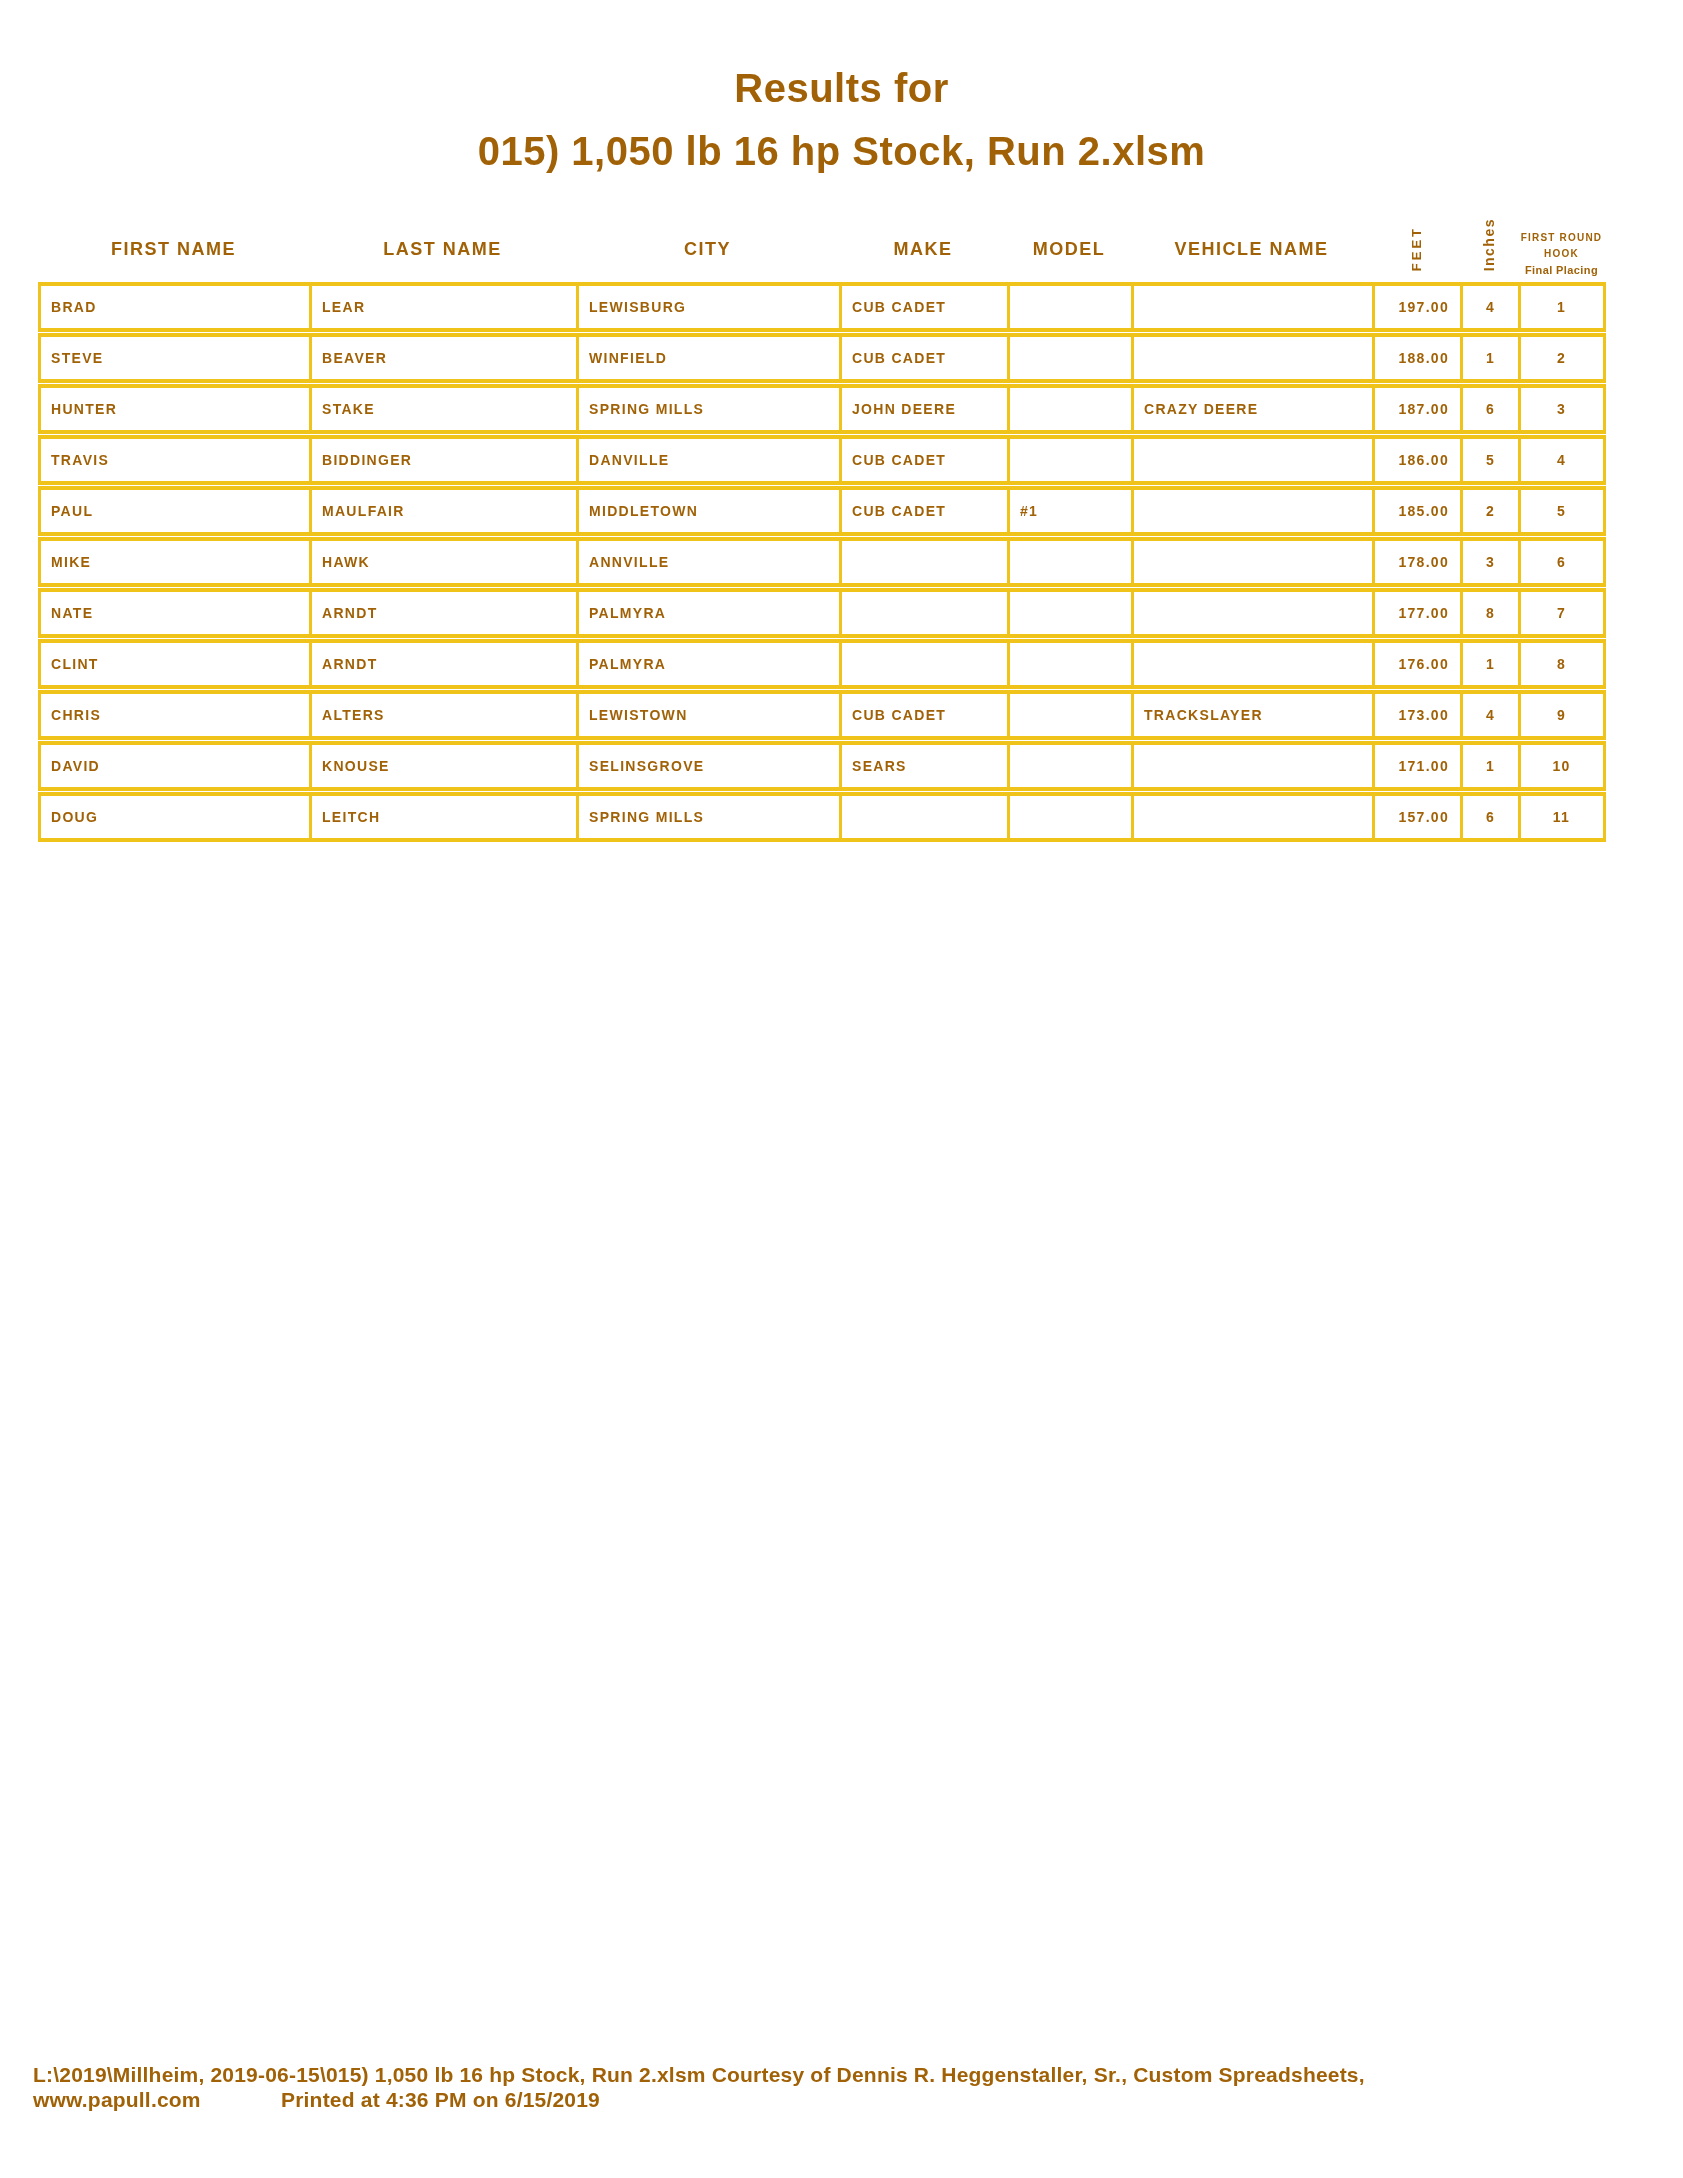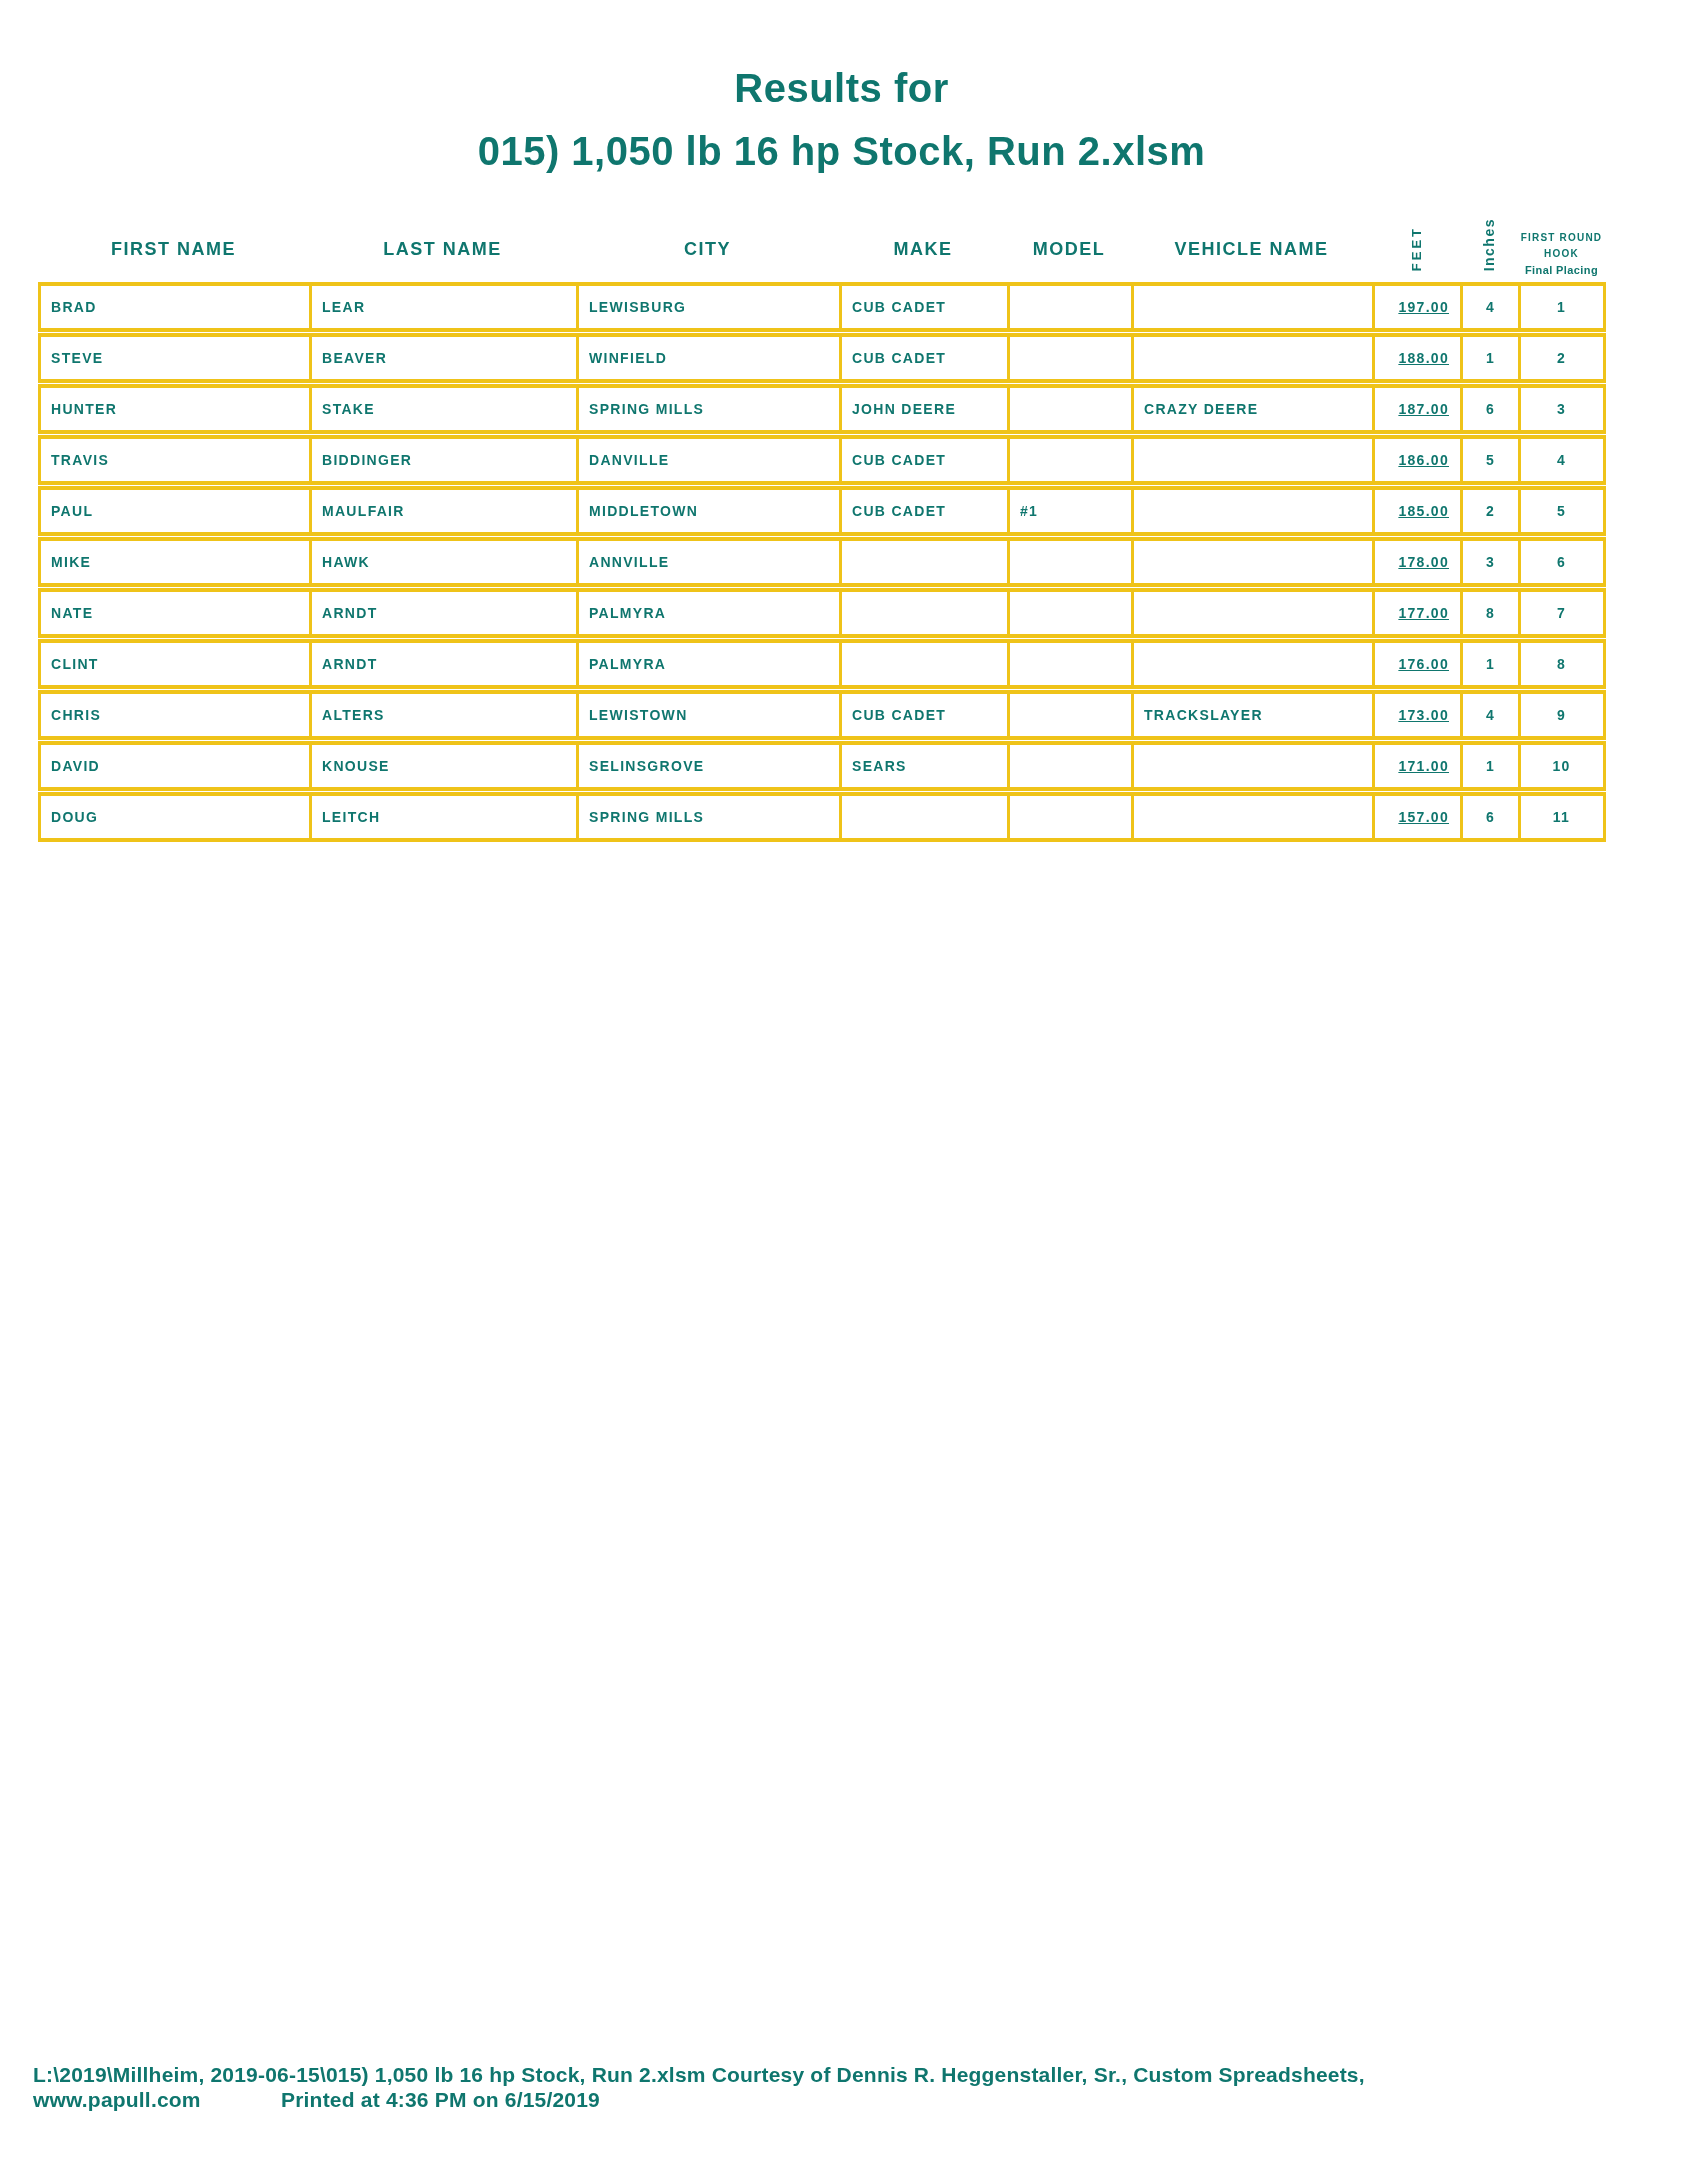--- a/index.html
+++ b/index.html
@@ -1,18 +1,18 @@
 <!DOCTYPE html>
 <html style="--grid: #EFC319;"><head>
 <meta charset="utf-8">
 <style>
   html,body{margin:0;padding:0;background:#fff;}
   .sheet{
     position:relative;width:1683px;height:2178px;background:#fff;overflow:hidden;
-    font-family:"Liberation Sans","DejaVu Sans",sans-serif;color:#0f766e;
+    font-family:"Liberation Sans","DejaVu Sans",sans-serif;color:#a16207;
   }
   
   .title{position:absolute;top:57px;left:0;width:100%;text-align:center;
     font-size:40px;font-weight:bold;line-height:63px;letter-spacing:0.5px;}
   
   .tbl{position:absolute;left:38px;top:203px;width:1568px;}
   .hdr{display:grid;grid-template-columns:271px 267px 263px 168px 124px 241px 88px 58px 87px;
     height:79px;}
   .hcell{display:flex;align-items:flex-end;justify-content:center;
     padding-bottom:22px;font-size:18px;font-weight:bold;letter-spacing:1.5px;white-space:nowrap;}
@@ -24,21 +24,21 @@
     padding-bottom:4px;font-size:10px;line-height:16px;letter-spacing:1.2px;white-space:nowrap;}
   .hook-l3{font-size:11px;letter-spacing:0.4px;}
   
   .row{display:grid;grid-template-columns:268px 267px 263px 168px 124px 241px 88px 58px 84px;
     border:3px solid var(--grid,#EFC319);border-top-width:4px;border-bottom-width:4px;
     margin-bottom:1px;height:42px;box-sizing:content-box;}
   .cell{display:flex;align-items:center;box-sizing:border-box;
     font-size:14px;font-weight:800;letter-spacing:1.3px;white-space:nowrap;overflow:hidden;
     padding:0 10px;border-left:3px solid var(--grid,#EFC319);}
   .cell.first{border-left:none;}
-  .cell.num{justify-content:flex-end;padding-right:11px;text-decoration:underline;}
+  .cell.num{justify-content:flex-end;padding-right:11px;}
   .cell.ctr{justify-content:center;padding:0 2px;}
   
   .footer{position:absolute;left:33px;top:2062px;width:1614px;
     font-size:21px;font-weight:bold;letter-spacing:0.2px;line-height:25px;}
   .footer .l2{position:relative;height:25px;}
   .footer .printed{position:absolute;left:248px;top:0;white-space:nowrap;}
 </style>
 </head>
 <body>
 

